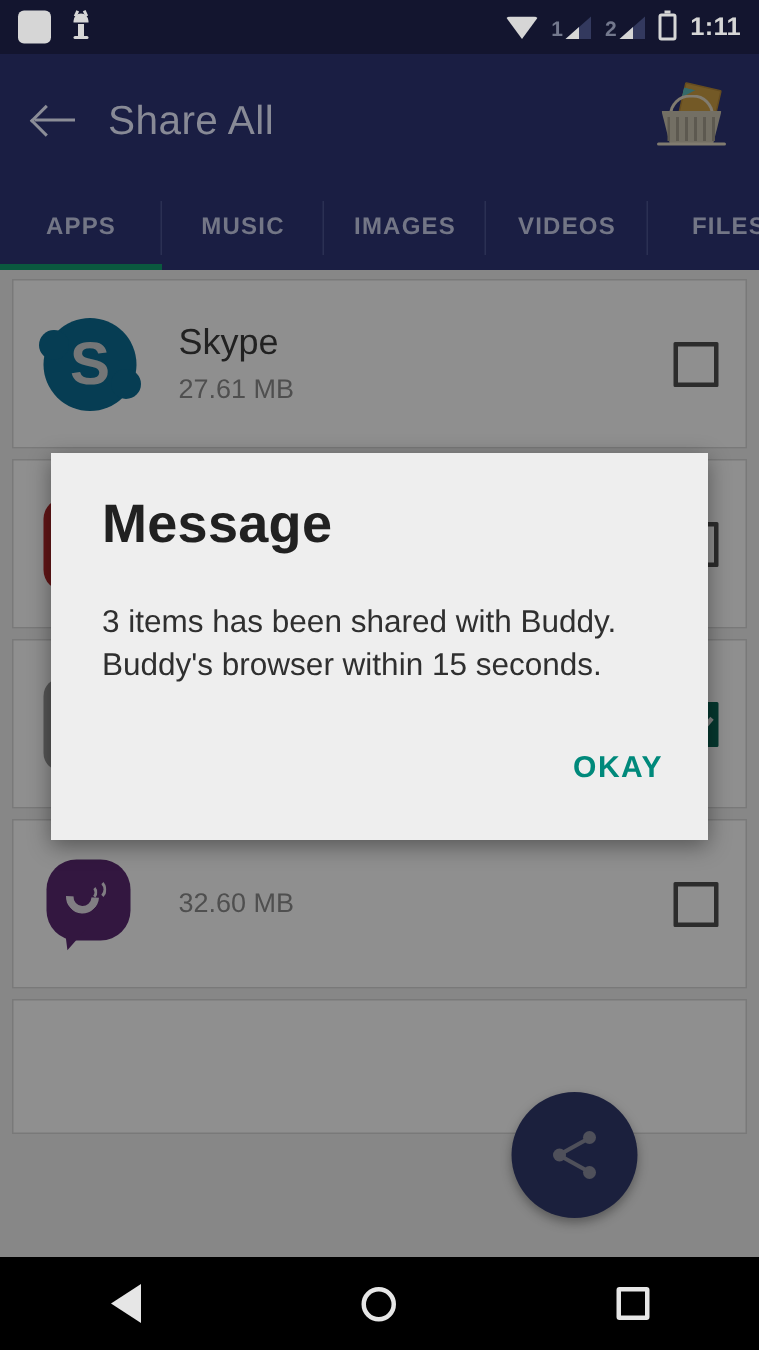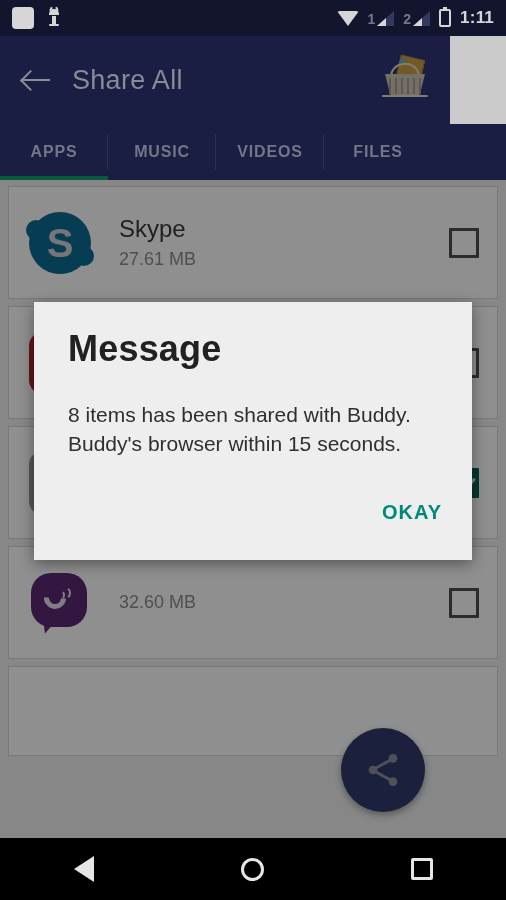--- a/index.html
+++ b/index.html
@@ -79,21 +79,21 @@
   .battery .boltshape {
     position: absolute; left: 2px; top: 1px;
     width: 4px; height: 12px; background: #171a38;
     clip-path: polygon(60% 0, 10% 55%, 45% 55%, 25% 100%, 90% 42%, 52% 42%);
   }
   .clock { color: #ffffff; font-size: 17px; font-weight: bold; letter-spacing: 0.2px; }
 
   
   .appbar {
     position: absolute; top: 36px; left: 0;
-    width: 450px; height: 88px;
+    width: 506px; height: 88px;
     background: #1f2450;
     display: flex; align-items: center;
     padding: 0 18px;
   }
   .back-arrow {
     width: 38px; height: 38px; position: relative; flex: 0 0 auto;
     margin-right: 16px; cursor: pointer;
   }
   .back-arrow:before {
     content: ""; position: absolute; left: 5px; top: 18px;
@@ -407,20 +407,24 @@
 
   <div class="tabs">
     <div class="tab tab-apps active">
       <span>APPS</span>
       <div class="divider"></div>
     </div>
     <div class="tab tab-music">
       <span>MUSIC</span>
       <div class="divider"></div>
     </div>
+    <div class="tab tab-images">
+      <span>IMAGES</span>
+      <div class="divider"></div>
+    </div>
     <div class="tab tab-videos">
       <span>VIDEOS</span>
       <div class="divider"></div>
     </div>
     <div class="tab tab-files">
       <span>FILES</span>
     </div>
   </div>
 
   <div class="list">
@@ -491,21 +495,21 @@
       <line x1="7.5" y1="13" x2="16.5" y2="18" stroke="#8d8fa0" stroke-width="1.7"></line>
     </svg>
   </div>
 
   <div class="scrim-top"></div>
   <div class="scrim"></div>
 
   <div class="dialog">
     <div class="dlg-title">Message</div>
     <div class="dlg-body">
-      <div>8 items has been shared with Buddy.</div>
+      <div>3 items has been shared with Buddy.</div>
       <div>Buddy's browser within 15 seconds.</div>
     </div>
     <div class="dlg-actions">
       <button class="dlg-okay">OKAY</button>
     </div>
   </div>
 
   <div class="navbar">
     <div class="nav-back"></div>
     <div class="nav-home"></div>

